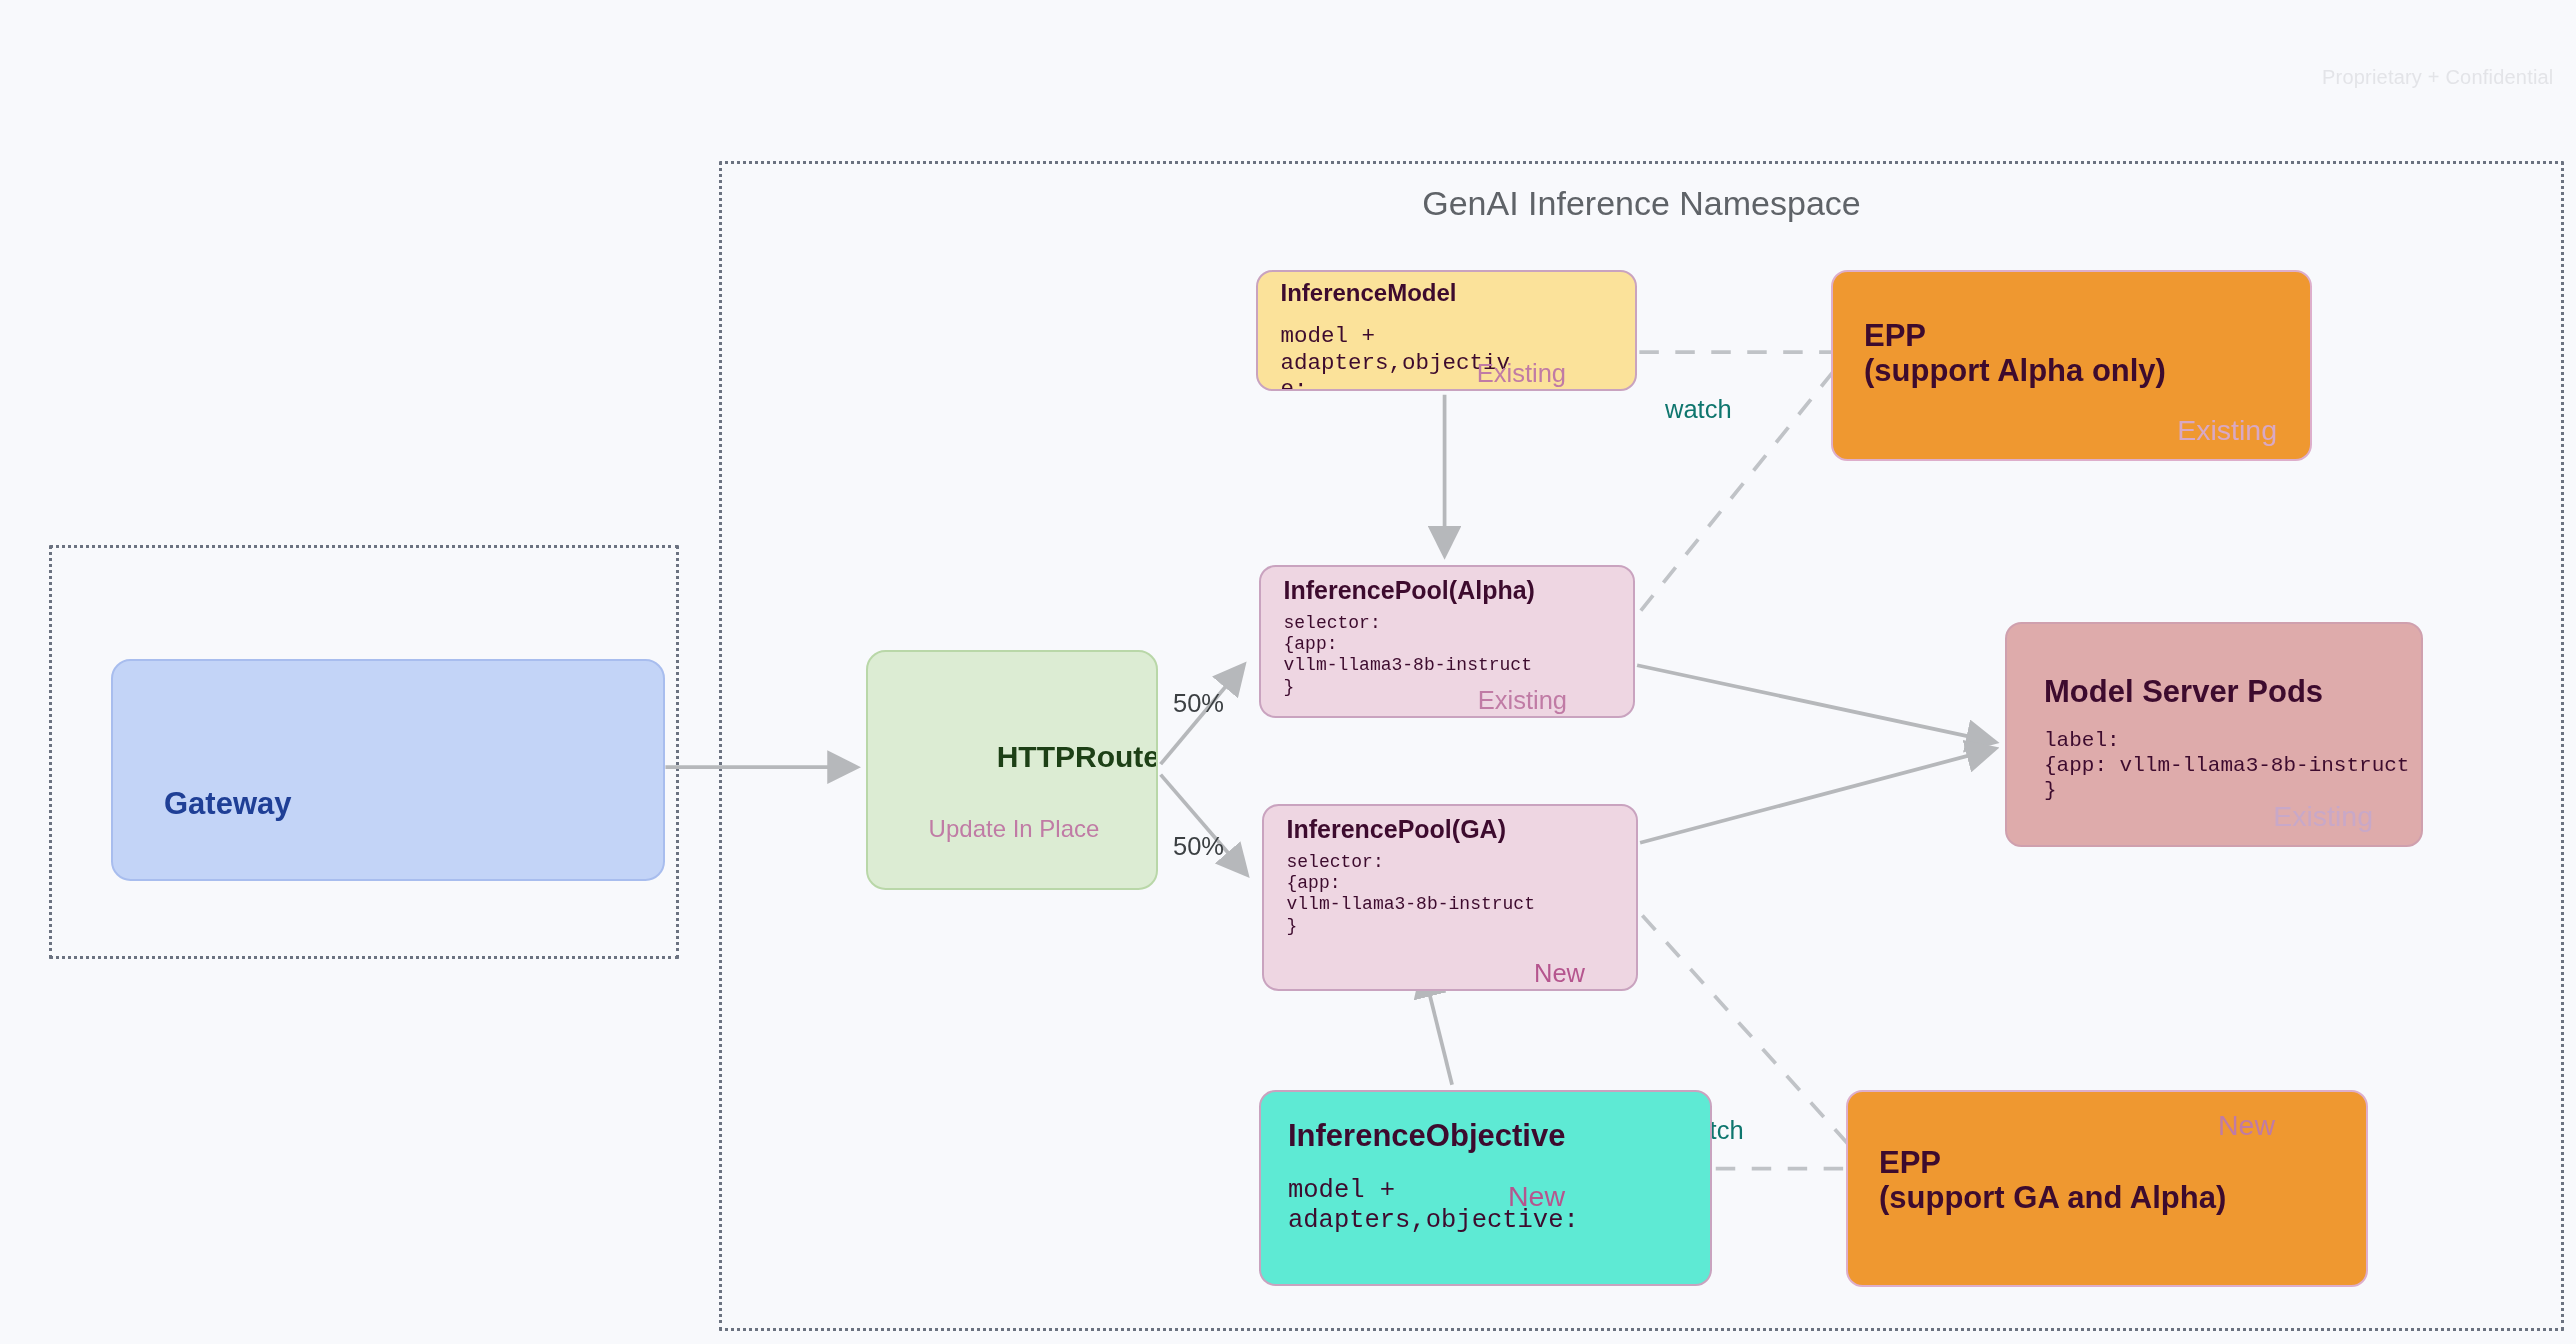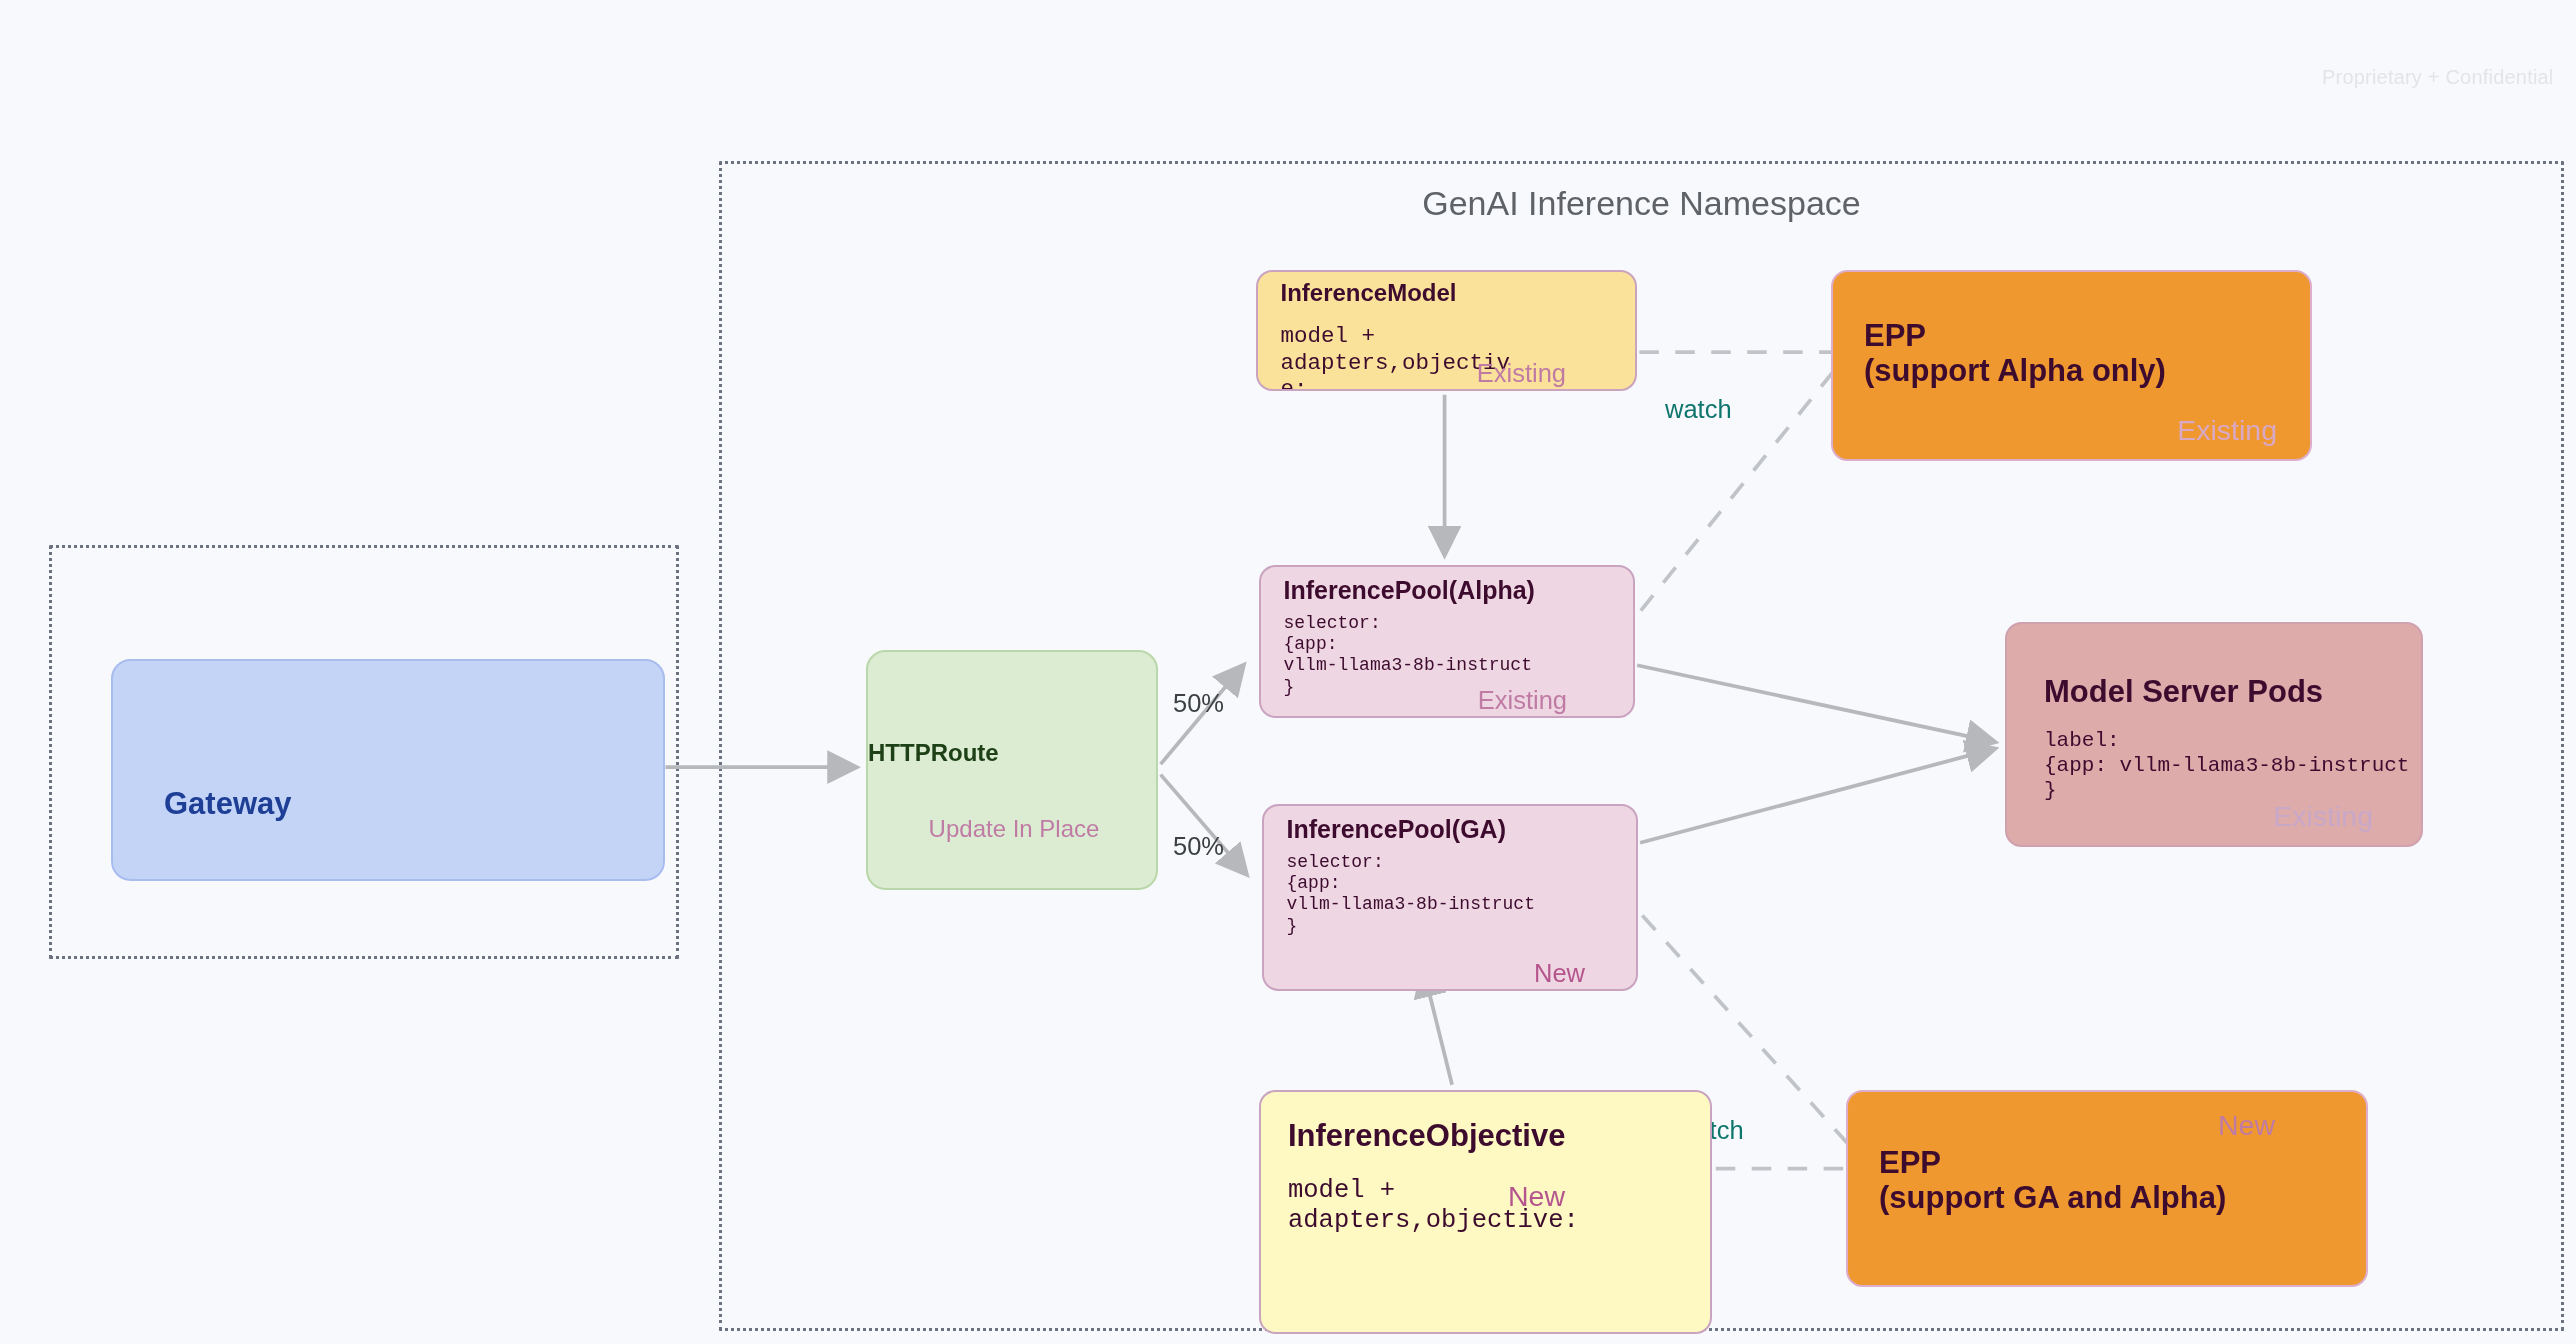--- a/index.html
+++ b/index.html
@@ -86,22 +86,22 @@
   }
 
   #httproute {
     left: 866px; top: 650px; width: 292px; height: 240px;
     background: #dcecd3;
     border: 2.2px solid #b9d7a8;
     border-radius: 19.5px;
   }
   #httproute .title {
     left: 0; top: 88px; width: 292px;
-    text-align: left;
-    font-size: 24px;
+    text-align: right;
+    font-size: 30px;
     color: #1d4016;
   }
   #httproute .tag {
     left: 0; top: 163px; width: 292px;
     text-align: center;
     font-size: 24px;
   }
 
   #infmodel {
     left: 1256px; top: 270px; width: 381px; height: 121px;
@@ -121,22 +121,22 @@
 
   #poolga {
     left: 1262px; top: 804px; width: 376px; height: 187px;
     background: #eed6e2;
   }
   #poolga .title { left: 22.5px; top: 9px; font-size: 25px; }
   #poolga .mono  { left: 22.5px; top: 46px; font-size: 18px; }
   #poolga .tag   { right: 51px; bottom: 1.5px; font-size: 25.5px; }
 
   #infobjective {
-    left: 1259px; top: 1090px; width: 453px; height: 244px;
-    background: #fef9c3;
+    left: 1259px; top: 1090px; width: 453px; height: 196px;
+    background: #5eead4;
   }
   #infobjective .title { left: 27px; top: 27px; font-size: 31px; }
   #infobjective .mono  { left: 27px; top: 84px; font-size: 25.5px; }
   #infobjective .tag   { left: 247px; top: 88px; font-size: 28.5px; }
 
   #eppalpha {
     left: 1831px; top: 270px; width: 481px; height: 191px;
     background: #ef9830;
     border: 2.2px solid #ddaecb;
   }

